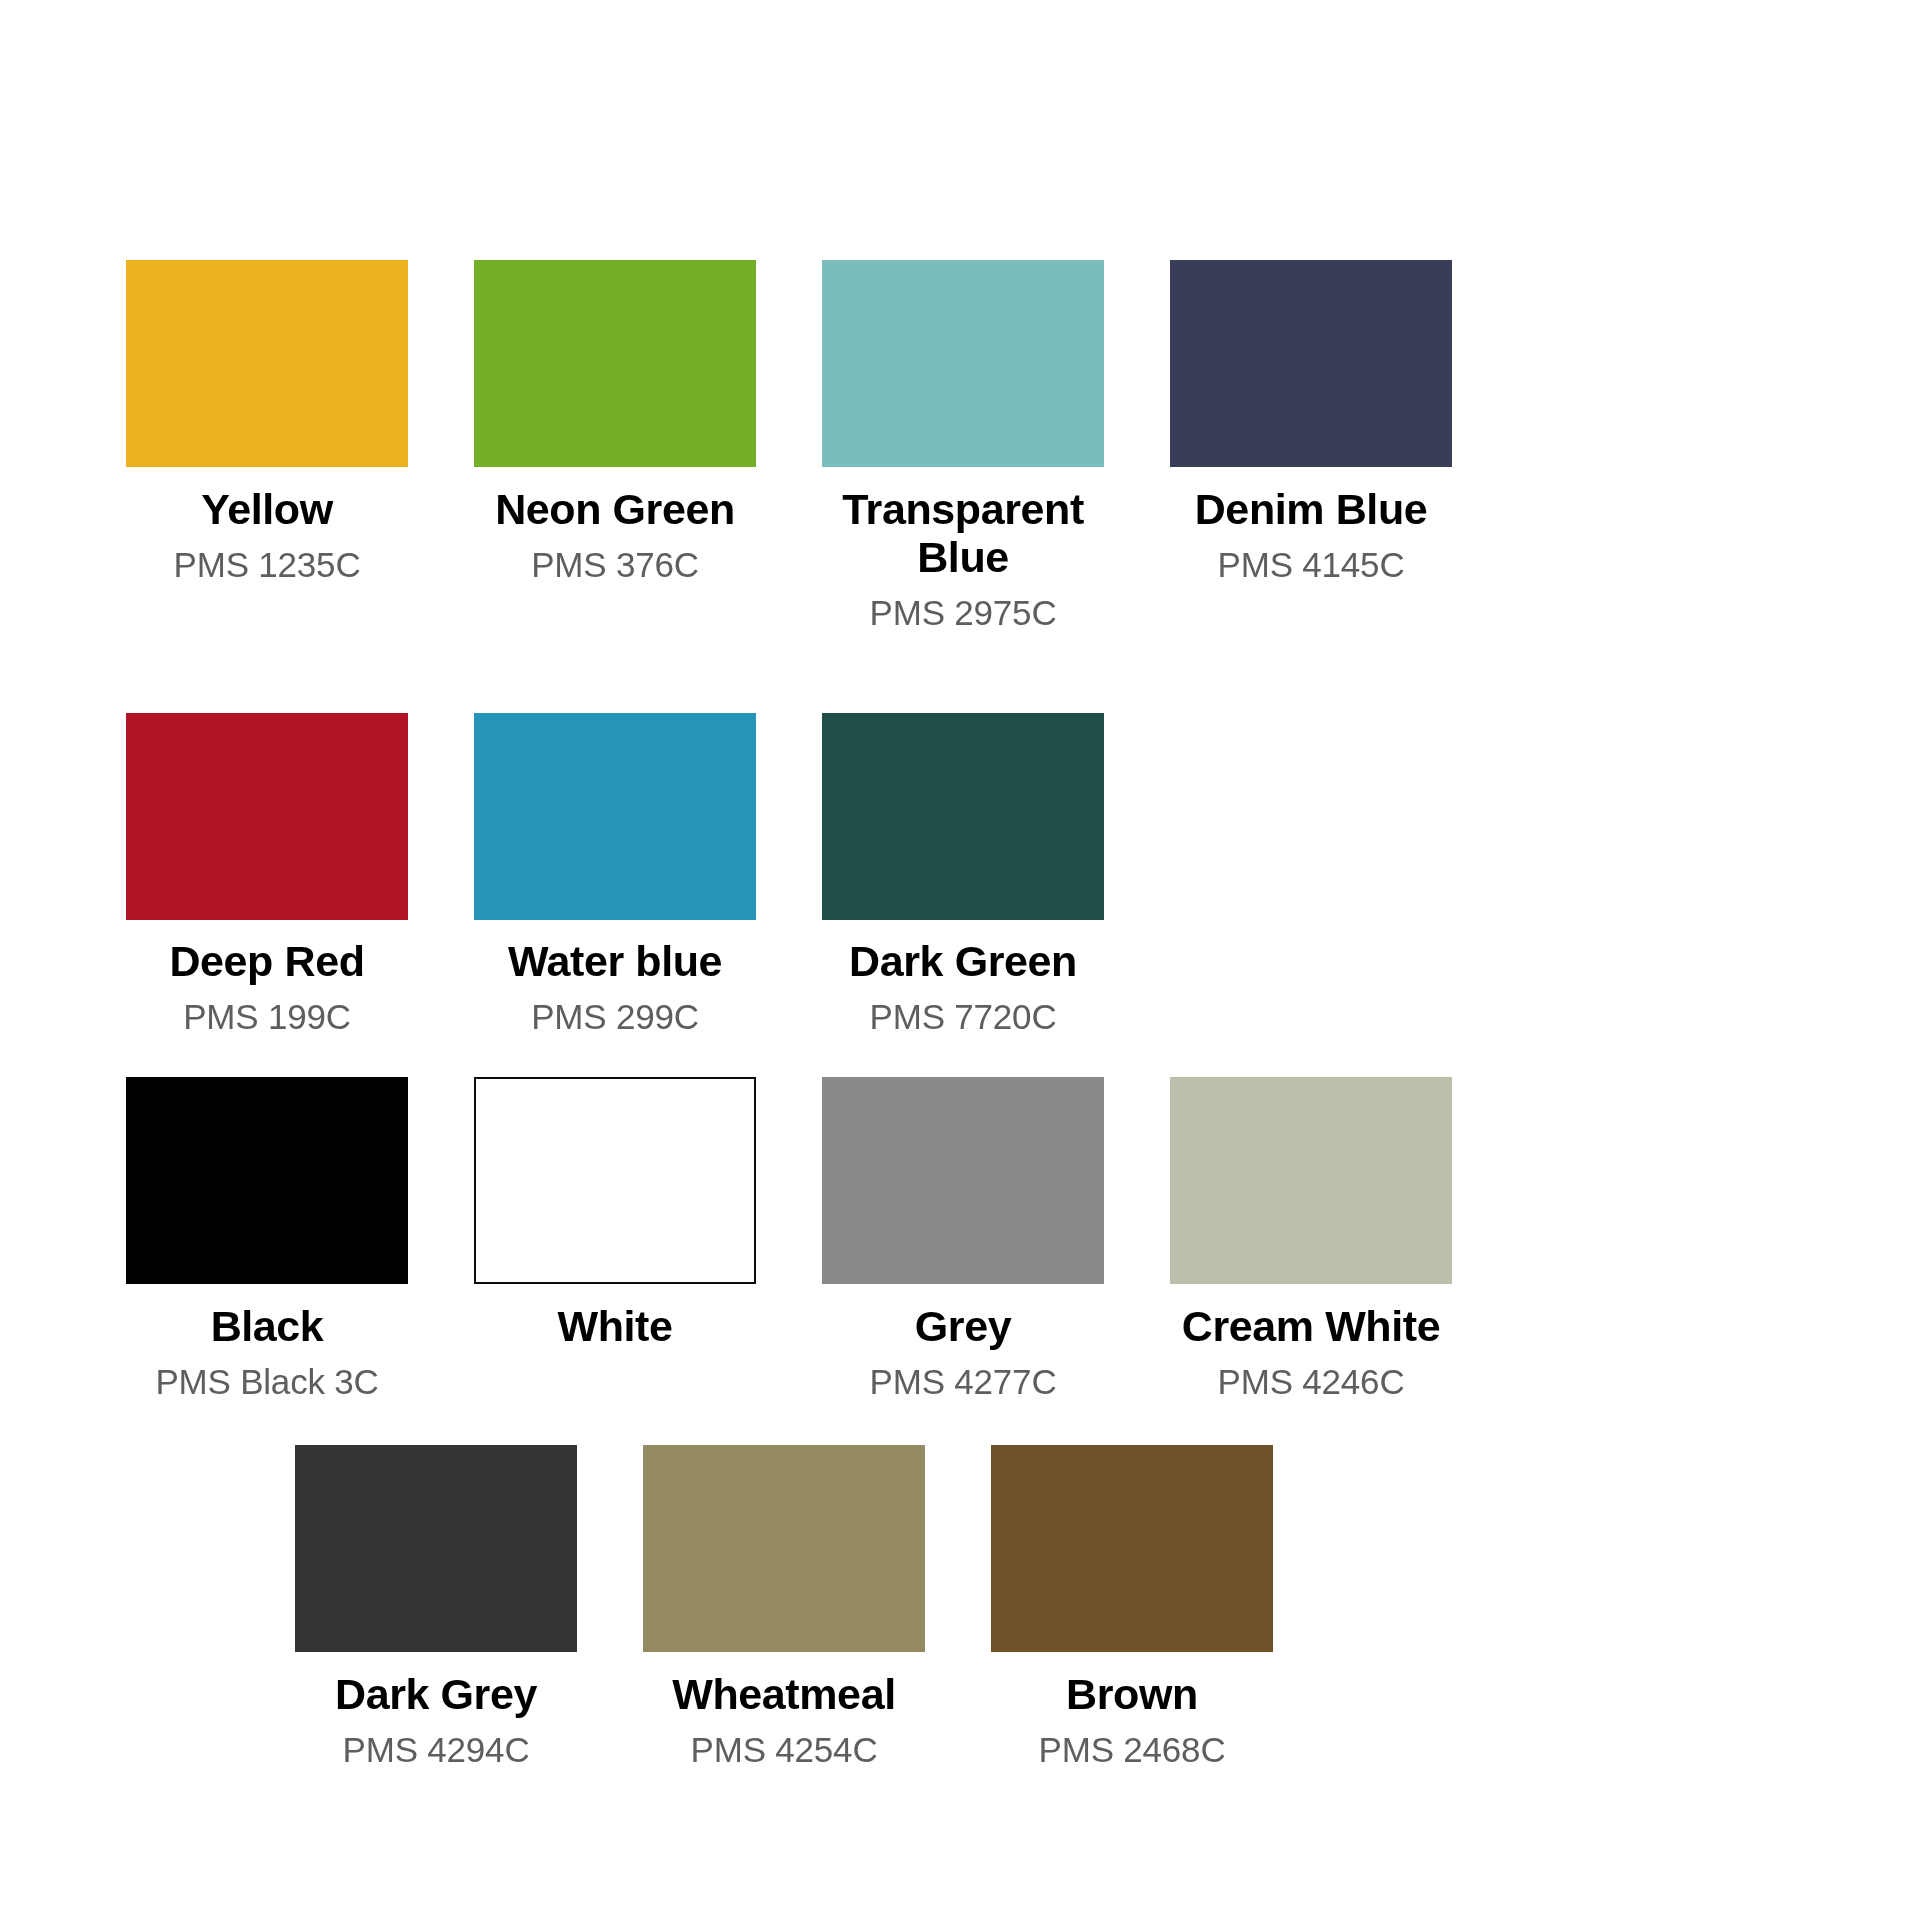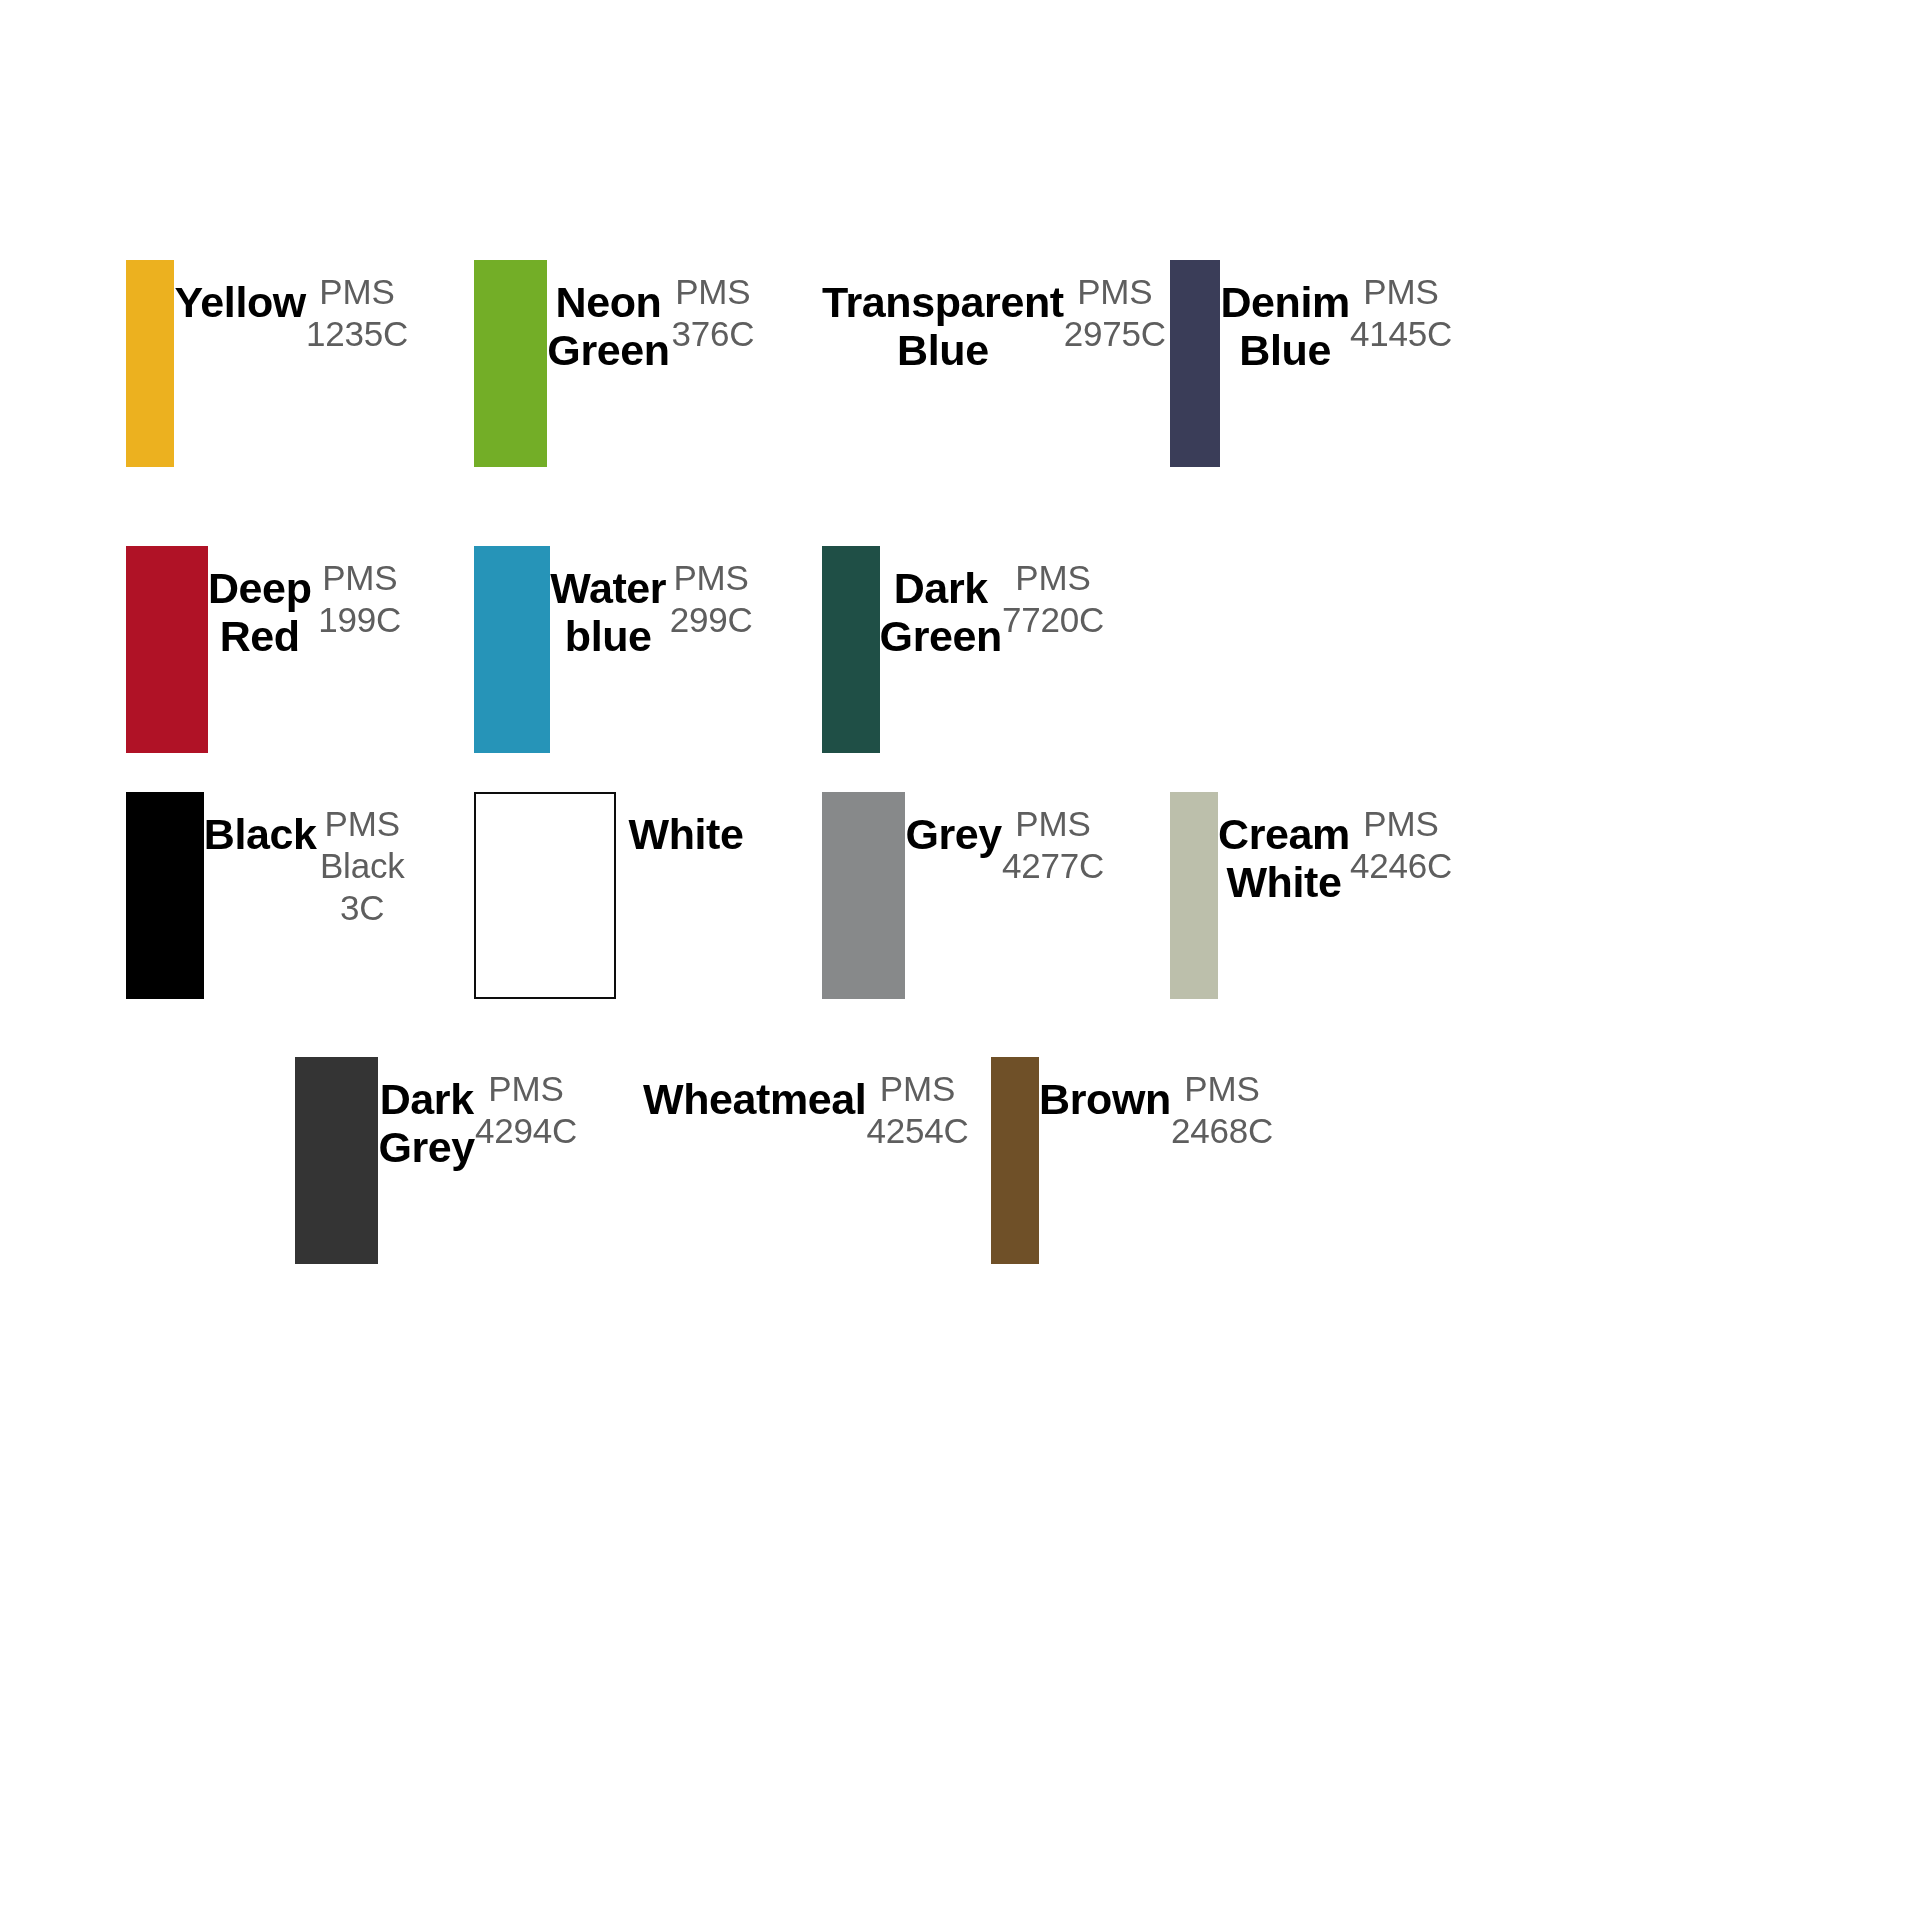--- a/index.html
+++ b/index.html
@@ -23,25 +23,25 @@
     width: 1678px;
   }
   .palette-row {
     display: grid;
     grid-template-columns: repeat(5, 282px);
     column-gap: 66px;
     align-items: start;
   }
   .palette-row.row-indented {
     margin-left: 169px;
-    margin-top: 16px;
   }
   .swatch-card {
     display: flex;
-    flex-direction: row;
+    flex-direction: column;
+    align-items: center;
     width: 282px;
   }
   .swatch-chip {
     width: 282px;
     height: 207px;
     display: block;
   }
   .swatch-chip.bordered {
     border: 2.8px solid #0d0d0d;
   }

